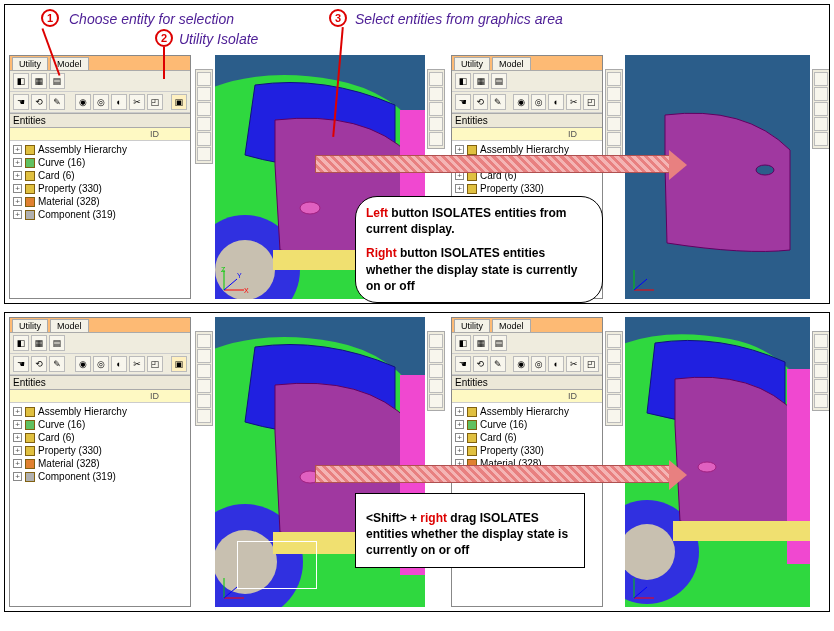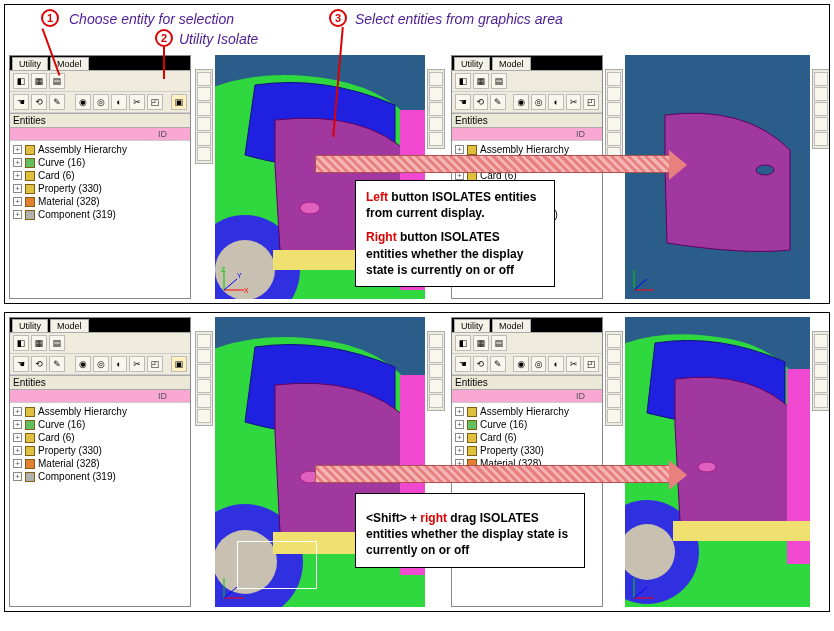--- a/index.html
+++ b/index.html
@@ -54,21 +54,21 @@
     display: flex;
     flex-direction: column;
     background: #f4f2e8;
     border: 1px solid #888;
     font-size: 9px;
   }
   .tab-row {
     display: flex;
     gap: 2px;
     padding: 1px 2px 0 2px;
-    background: #000000;
+    background: #fdba74;
     border-bottom: 1px solid #aaa;
   }
   .tab {
     padding: 1px 6px;
     background: #f4f2e8;
     border: 1px solid #aaa;
     border-bottom: none;
     font-size: 9px;
   }
   .tb-row {
@@ -88,25 +88,26 @@
   }
   .entities-hdr {
     background: #ece8d8;
     border-top: 1px solid #aaa;
     border-bottom: 1px solid #aaa;
     padding: 1px 3px;
     font-size: 10px;
   }
   .id-hdr {
     display: flex;
+    gap: 8px;
     padding: 1px 3px;
     border-bottom: 1px solid #ccc;
     font-size: 9px;
     color: #555;
-    background: #f9a8d4;
+    background: #fef9c3;
   }
   .tree {
     flex: 1;
     padding: 2px 3px;
     overflow: hidden;
     background: #fff;
   }
   .tree-item {
     display: flex;
     align-items: center;
@@ -394,21 +395,21 @@
     <div class="mini-toolbar" style="left:807px; top:64px;">
       <div class="mtb"></div>
         <div class="mtb"></div>
         <div class="mtb"></div>
         <div class="mtb"></div>
         <div class="mtb"></div>
     </div>
 
     <div class="big-arrow" style="left:310px; top:150px; width:355px;"></div>
 
-    <div class="info-box" style="left:350px; top:175px; width:200px;">
+    <div class="info-box" style="left:350px; top:191px; width:248px;border-radius:22px;">
       <div><span class="red">Left</span><b> button ISOLATES entities from current display.</b></div>
       <div style="height:8px"></div>
       <div><span class="red">Right</span><b> button ISOLATES entities whether the display state is currently on or off</b></div>
     </div>
 
   </div>
 </div>
 
 <div class="panel">
   <div class="panel-inner">

